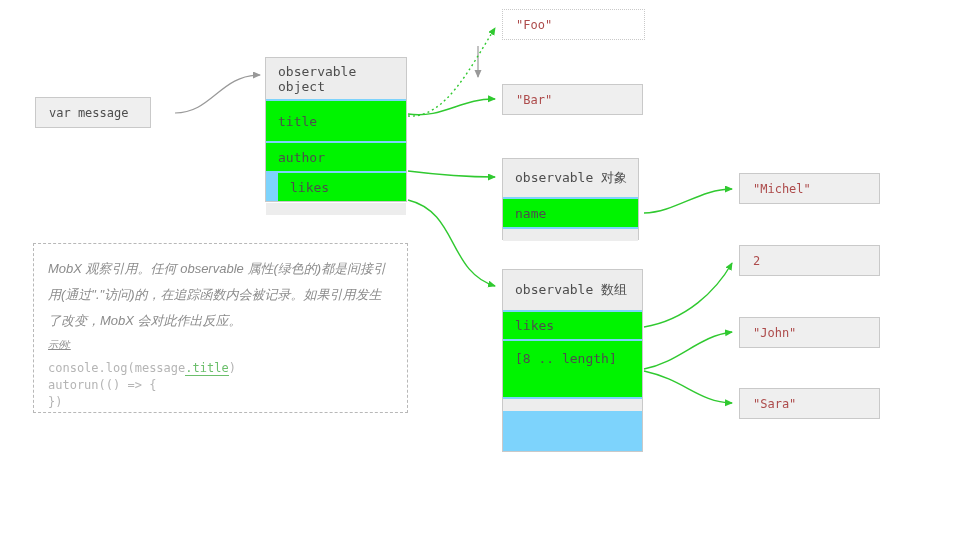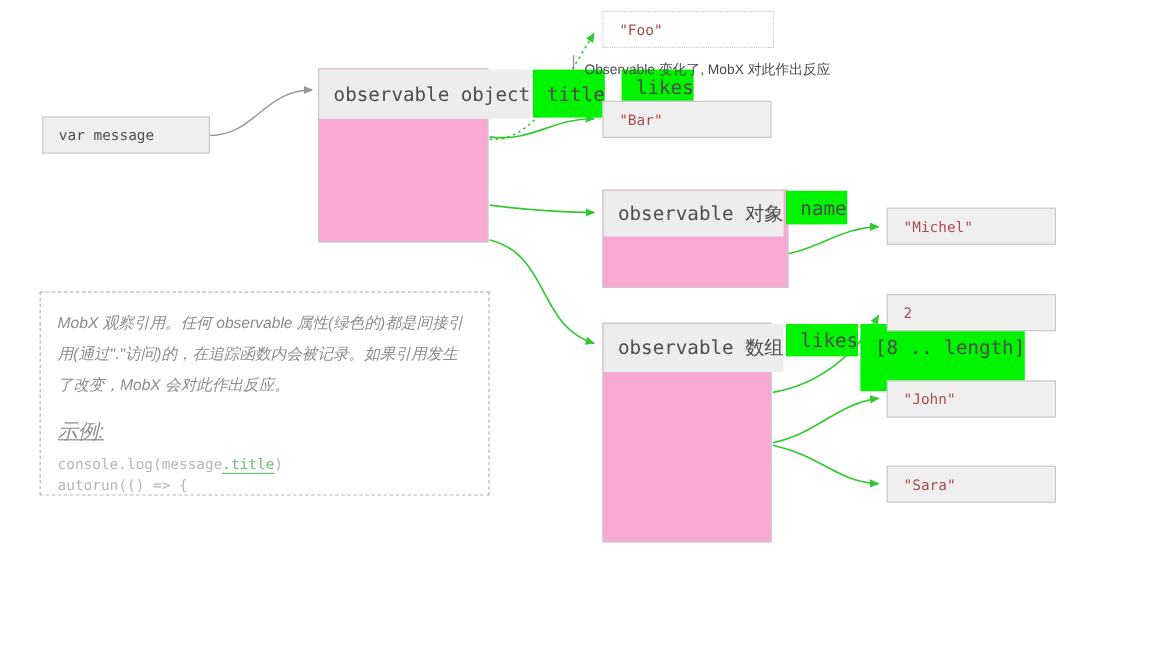--- a/index.html
+++ b/index.html
@@ -19,33 +19,33 @@
   svg.arrows{position:absolute;left:0;top:0;pointer-events:none;}
   .a-green{stroke:var(--arrow-green);stroke-width:1.4;fill:none;}
   .a-gray{stroke:var(--arrow-gray);stroke-width:1.2;fill:none;}
 
   .vbox{position:absolute;box-sizing:border-box;background:#efefef;border:1px solid var(--box-border);
         font-family:"DejaVu Sans Mono","Liberation Mono",monospace;font-size:12px;color:var(--ink);
         display:flex;align-items:center;padding-left:13px;}
   .vbox.red{color:var(--value-red);}
   .vbox.dotted{background:#fff;border:1px dotted var(--box-border);}
 
-  .node{position:absolute;box-sizing:border-box;border:1px solid var(--box-border);background:#f9a8d4;
-        display:flex;gap:2px;
-        font-family:"DejaVu Sans Mono","Liberation Mono",monospace;font-size:16px;color:var(--ink);}
+  .node{position:absolute;box-sizing:border-box;border:1px solid var(--box-border);background:#7dd3fc;
+        display:flex;flex-direction:column;gap:2px;
+        font-family:"DejaVu Sans Mono","Liberation Mono",monospace;font-size:13px;color:var(--ink);}
   .node .hdr{background:var(--box-fill);display:flex;align-items:center;padding-left:12px;flex:0 0 auto;}
   .node .grow{background:var(--row-green);display:flex;align-items:center;padding-left:12px;flex:0 0 auto;}
   .node .ftr{background:var(--box-fill);flex:0 0 auto;}
 
   .reaction{position:absolute;left:487px;top:51px;font-size:11.5px;color:#4a4a4a;}
 
   .note{position:absolute;left:33px;top:243px;width:375px;height:170px;box-sizing:border-box;
         border:1px dashed #b8b8b8;padding:12px 14px;overflow:hidden;}
-  .note p{margin:0 0 14px 0;font-style:italic;color:var(--note-ink);font-size:13px;line-height:26px;}
-  .note .example{font-style:italic;color:var(--note-ink);font-size:17px;text-decoration:underline;margin:0 0 8px 0;}
+  .note p{margin:0 0 4px 0;font-style:italic;color:var(--note-ink);font-size:13px;line-height:26px;}
+  .note .example{font-style:italic;color:var(--note-ink);font-size:10px;text-decoration:underline;margin:0 0 8px 0;}
   .note .code{font-family:"DejaVu Sans Mono","Liberation Mono",monospace;font-size:12px;line-height:17px;color:var(--code-ink);}
   .note .code .g{color:var(--code-green);border-bottom:1px solid var(--code-green);}
 </style>
 </head>
 <body>
 
 <div class="canvas">
 
   <svg class="arrows" width="960" height="540" viewBox="0 0 960 540">
     <defs>
@@ -61,42 +61,42 @@
     <path class="a-green" d="M408,116 C445,119 470,68 495,28" stroke-dasharray="2,3" marker-end="url(#mgr)"></path>
     <path class="a-green" d="M408,114 C442,119 462,98 495,99" marker-end="url(#mgr)"></path>
     <path class="a-green" d="M408,171 C440,175 462,177 495,177" marker-end="url(#mgr)"></path>
     <path class="a-green" d="M408,200 C458,212 448,272 495,286" marker-end="url(#mgr)"></path>
     <path class="a-green" d="M644,213 C676,212 700,189 732,189" marker-end="url(#mgr)"></path>
     <path class="a-green" d="M644,327 C686,320 716,291 732,263" marker-end="url(#mgr)"></path>
     <path class="a-green" d="M644,369 C680,362 698,336 732,332" marker-end="url(#mgr)"></path>
     <path class="a-green" d="M644,371 C685,380 698,402 732,403" marker-end="url(#mgr)"></path>
   </svg>
 
-  <div class="vbox" style="left:35px;top:97px;width:140px;height:31px;">
+  <div class="vbox" style="left:35px;top:97px;width:116px;height:31px;">
     <span>var message</span>
   </div>
 
   <div class="node" style="left:265px;top:57px;width:142px;height:145px;">
     <div class="hdr" style="height:41px;">observable object</div>
     <div class="grow" style="height:40px;">title</div>
+    <div class="grow" style="height:28px;">author</div>
     <div class="grow" style="height:28px;margin-left:12px;">likes</div>
     <div class="ftr" style="height:12px;"></div>
   </div>
 
   <div class="vbox red dotted" style="left:502px;top:9px;width:143px;height:31px;">
     <span>"Foo"</span>
   </div>
 
-  <div class="reaction">Observable 变化了, MobX 对此作出反应</div>
 
   <div class="vbox red" style="left:502px;top:84px;width:141px;height:31px;">
     <span>"Bar"</span>
   </div>
 
-  <div class="node" style="left:502px;top:158px;width:155px;height:82px;text-align:right;">
+  <div class="node" style="left:502px;top:158px;width:137px;height:82px;text-align:right;">
     <div class="hdr" style="height:38px;">observable 对象</div>
     <div class="grow" style="height:28px;">name</div>
     <div class="ftr" style="height:12px;"></div>
   </div>
 
   <div class="vbox red" style="left:739px;top:173px;width:141px;height:31px;">
     <span>"Michel"</span>
   </div>
 
   <div class="node" style="left:502px;top:269px;width:141px;height:183px;">

